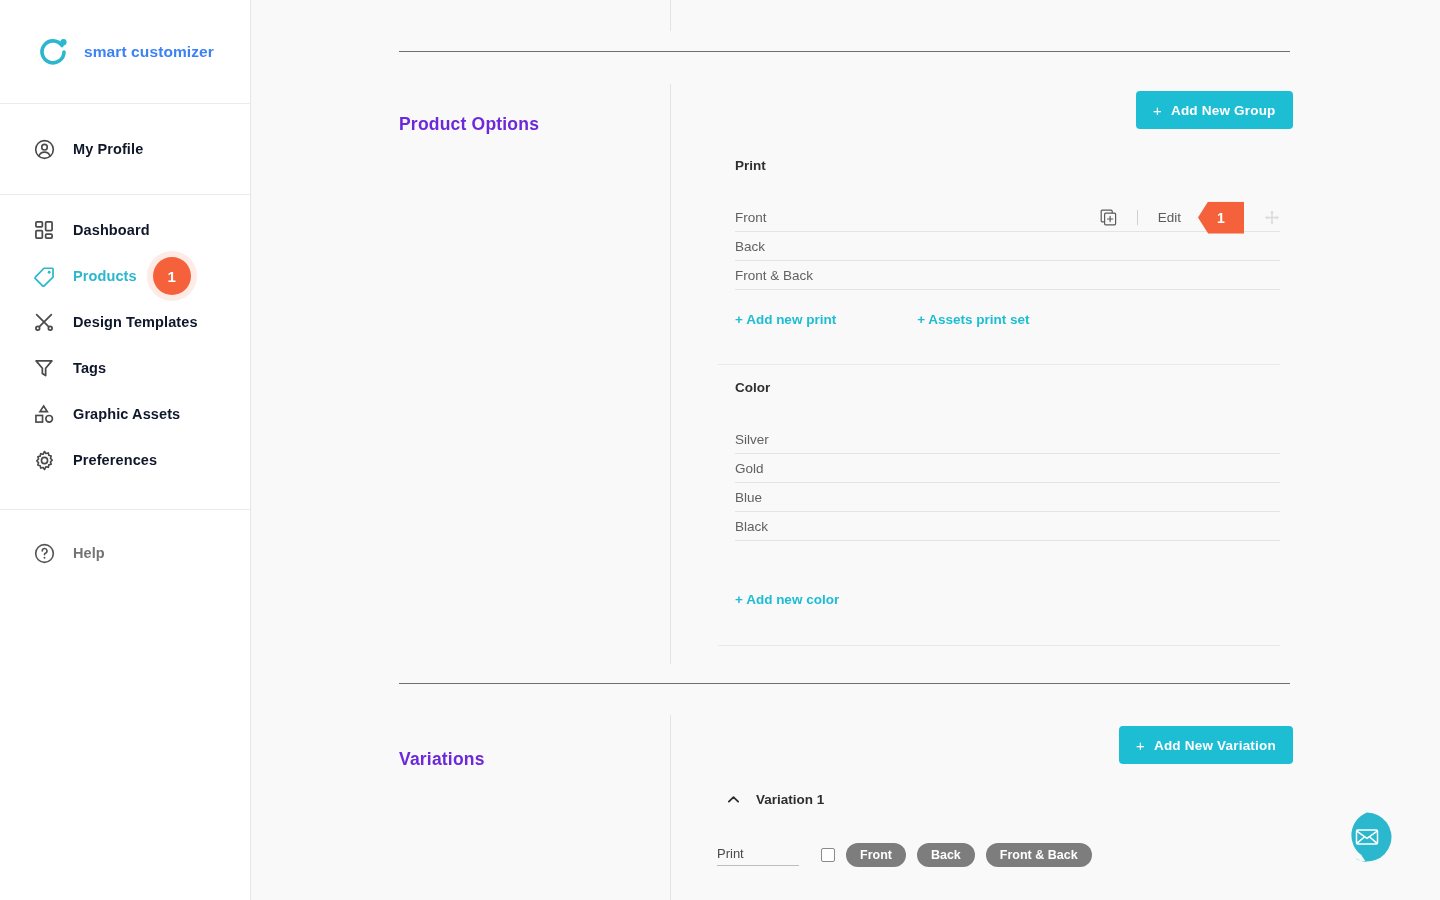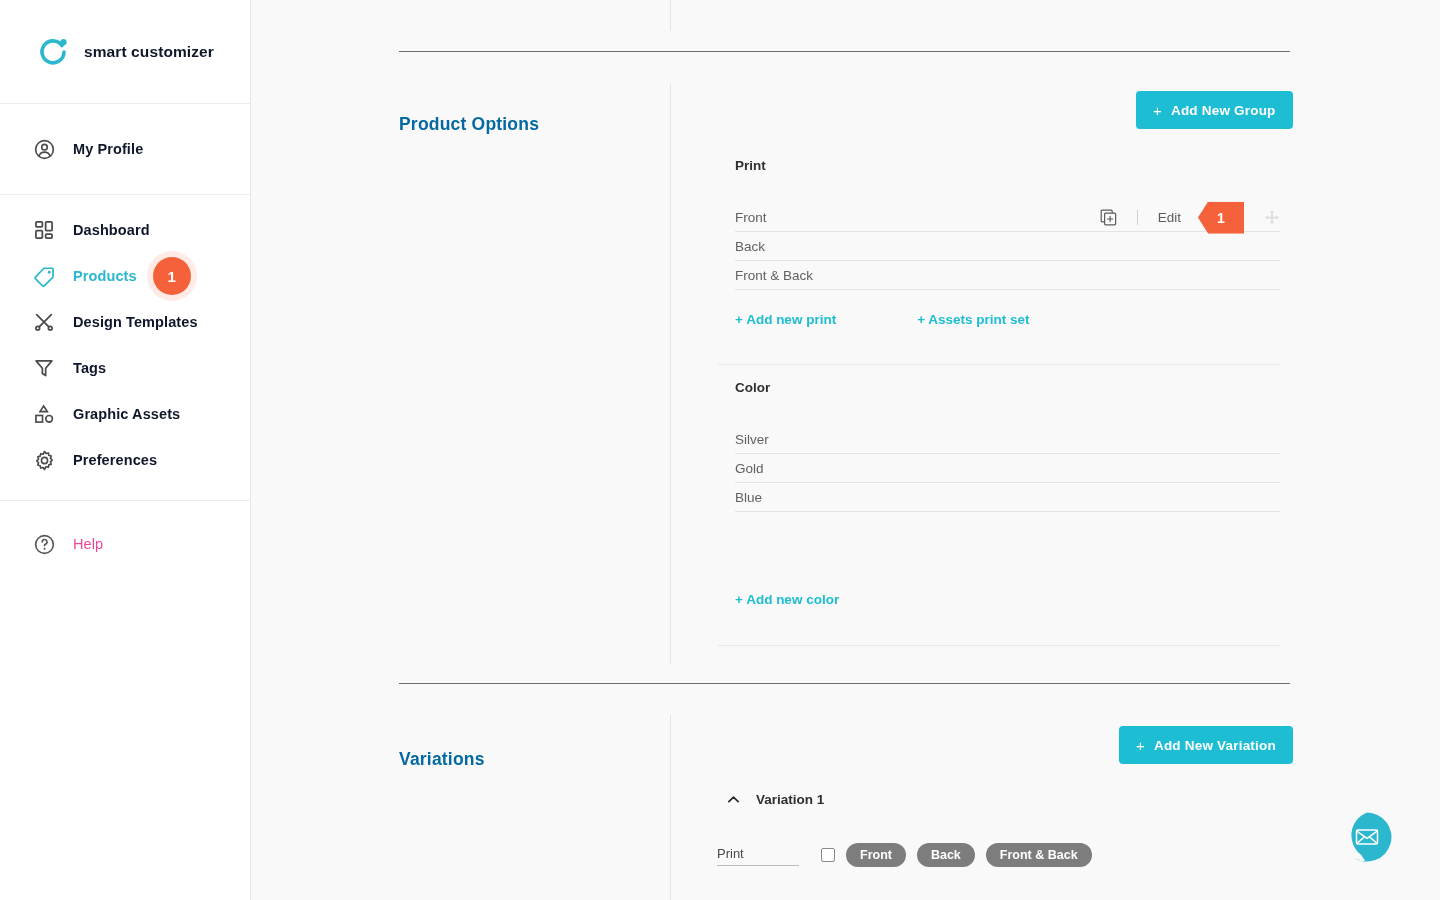--- a/index.html
+++ b/index.html
@@ -20,28 +20,28 @@
   }
   .sb-logo-block {
     height: 104px;
     border-bottom: 1px solid #ececec;
     display: flex; align-items: center;
     padding-left: 36px;
   }
   .logo-mark { width: 34px; height: 34px; flex: none; }
   .logo-text {
     margin-left: 14px;
-    color: #0f172a;
+    color: #3b82f6;
     font-size: 15.5px;
     font-weight: 700;
     letter-spacing: .1px;
   }
   .sb-group { border-bottom: 1px solid #ececec; }
   .sb-group.g1 { padding: 22px 0 22px 0; }
-  .sb-group.g2 { padding: 12px 0 17px 0; }
+  .sb-group.g2 { padding: 12px 0 26px 0; }
   .sb-group.g3 { padding: 20px 0 0 0; border-bottom: none; }
 
   .sb-item {
     display: flex; align-items: center;
     height: 46px;
     padding-left: 31px;
     cursor: pointer;
     position: relative;
   }
   .sb-icon {
@@ -52,21 +52,21 @@
   }
   .sb-label {
     margin-left: 16px;
     font-size: 14.5px;
     font-weight: 700;
     color: #0f172a;
     letter-spacing: .1px;
   }
   .sb-item.active .sb-label { color: #2bb7cd; }
   .sb-item.active .sb-icon { color: #2bb7cd; }
-  .sb-item.help .sb-label { font-weight: 400; color: #ec4899; }
+  .sb-item.help .sb-label { font-weight: 700; color: #737373; }
   .sb-item.help .sb-icon { color: #555; }
 
   .sb-badge {
     margin-left: 16px;
     width: 38px; height: 38px;
     border-radius: 50%;
     background: #f4613a;
     color: #fff;
     font-size: 15px;
     font-weight: 700;
@@ -93,21 +93,21 @@
   .hr-dark.top { top: 51px; }
   .hr-dark.mid { top: 683px; }
 
   
   .sect-vdiv {
     position: absolute; width: 1px; background: #e3e3e3;
   }
 
   .sect-title {
     position: absolute;
-    font-size: 17.5px; font-weight: 700; color: #0369a1;
+    font-size: 17.5px; font-weight: 700; color: #6d28d9;
     letter-spacing: .2px;
   }
 
   .btn-primary {
     position: absolute;
     background: #1dbdd4;
     color: #fff;
     border: none; border-radius: 4px;
     font-family: "Liberation Sans", sans-serif;
     font-size: 13.5px; font-weight: 700;
@@ -387,20 +387,23 @@
   <div class="opt-list" style="left:484px; top:425px; width:545px;">
     <div class="opt-row">
       <span class="opt-name">Silver</span>
     </div>
     <div class="opt-row">
       <span class="opt-name">Gold</span>
     </div>
     <div class="opt-row">
       <span class="opt-name">Blue</span>
     </div>
+    <div class="opt-row">
+      <span class="opt-name">Black</span>
+    </div>
   </div>
 
   <div class="links-row" style="left:484px; top:592px;">
     <span class="tlink">+ Add new color</span>
   </div>
 
   <div class="thin-sep" style="left:467px; top:645px; width:562px;"></div>
 
   <div class="hr-dark mid"></div>
 

